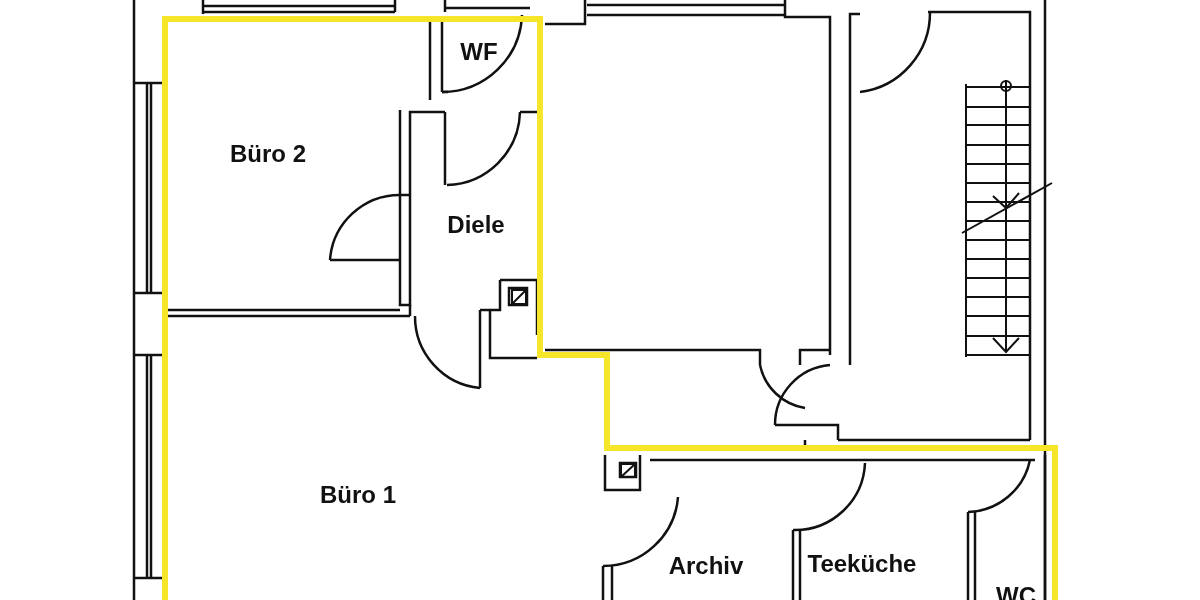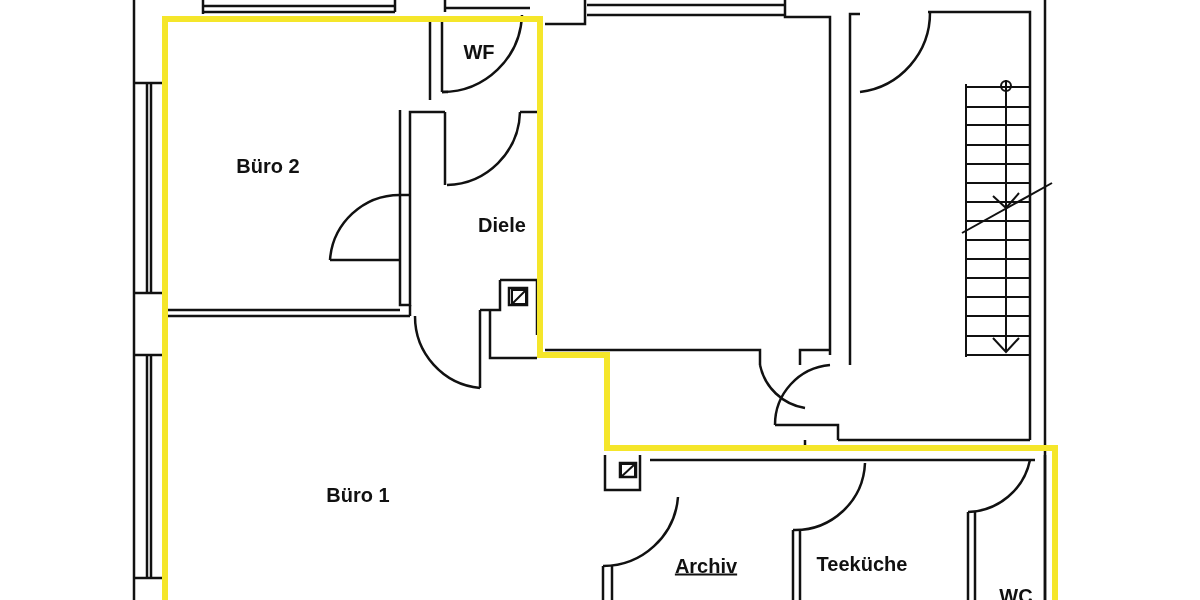--- a/index.html
+++ b/index.html
@@ -1,18 +1,18 @@
 <!DOCTYPE html>
 <html><head>
 <meta charset="utf-8">
 <style>
   html, body { margin: 0; padding: 0; background: #ffffff; }
   body { width: 1200px; height: 600px; overflow: hidden; position: relative; font-family: "Liberation Sans", sans-serif; }
   #plan { position: absolute; left: 0; top: 0; width: 1200px; height: 600px; }
-  .room-label { position: absolute; font-family: "Liberation Sans", sans-serif; font-weight: bold; font-size: 20px; color: #111; white-space: nowrap; transform: translate(-50%, -50%); }
+  .room-label { position: absolute; font-family: "Liberation Sans", sans-serif; font-weight: bold; font-size: 24px; color: #111; white-space: nowrap; transform: translate(-50%, -50%); }
 </style>
 </head>
 <body>
 
 <svg id="plan" viewBox="0 0 1200 600" xmlns="http://www.w3.org/2000/svg">
   <g stroke="#111" stroke-width="2.5" fill="none">
 
     <line x1="134" y1="0" x2="134" y2="600"></line>
 
     <line x1="134" y1="83" x2="163" y2="83"></line>
@@ -118,19 +118,19 @@
   <polyline points="165,600 165,19 540,19 540,355 607,355 607,448 1055,448 1055,600" stroke="#f5e62a" stroke-width="6" fill="none" stroke-linejoin="miter"></polyline>
 
   <g stroke="#111" stroke-width="2" fill="none">
     <rect x="512" y="290" width="14" height="14"></rect>
     <line x1="512" y1="304" x2="526" y2="290"></line>
     <rect x="621" y="464" width="14" height="13"></rect>
     <line x1="621" y1="477" x2="635" y2="464"></line>
   </g>
 </svg>
 
-<div class="room-label" style="left:268px;top:166px;">Büro 2</div>
+<div class="room-label" style="left:268px;top:154px;">Büro 2</div>
 <div class="room-label" style="left:479px;top:52px;">WF</div>
-<div class="room-label" style="left:476px;top:225px;margin-left:26px;">Diele</div>
+<div class="room-label" style="left:476px;top:225px;">Diele</div>
 <div class="room-label" style="left:358px;top:475px;margin-top:20px;">Büro 1</div>
-<div class="room-label" style="left:706px;top:566px;text-decoration:underline;">Archiv</div>
+<div class="room-label" style="left:706px;top:566px;">Archiv</div>
 <div class="room-label" style="left:862px;top:564px;">Teeküche</div>
 <div class="room-label" style="left:1016px;top:596px;">WC</div>
 
 </body></html>

